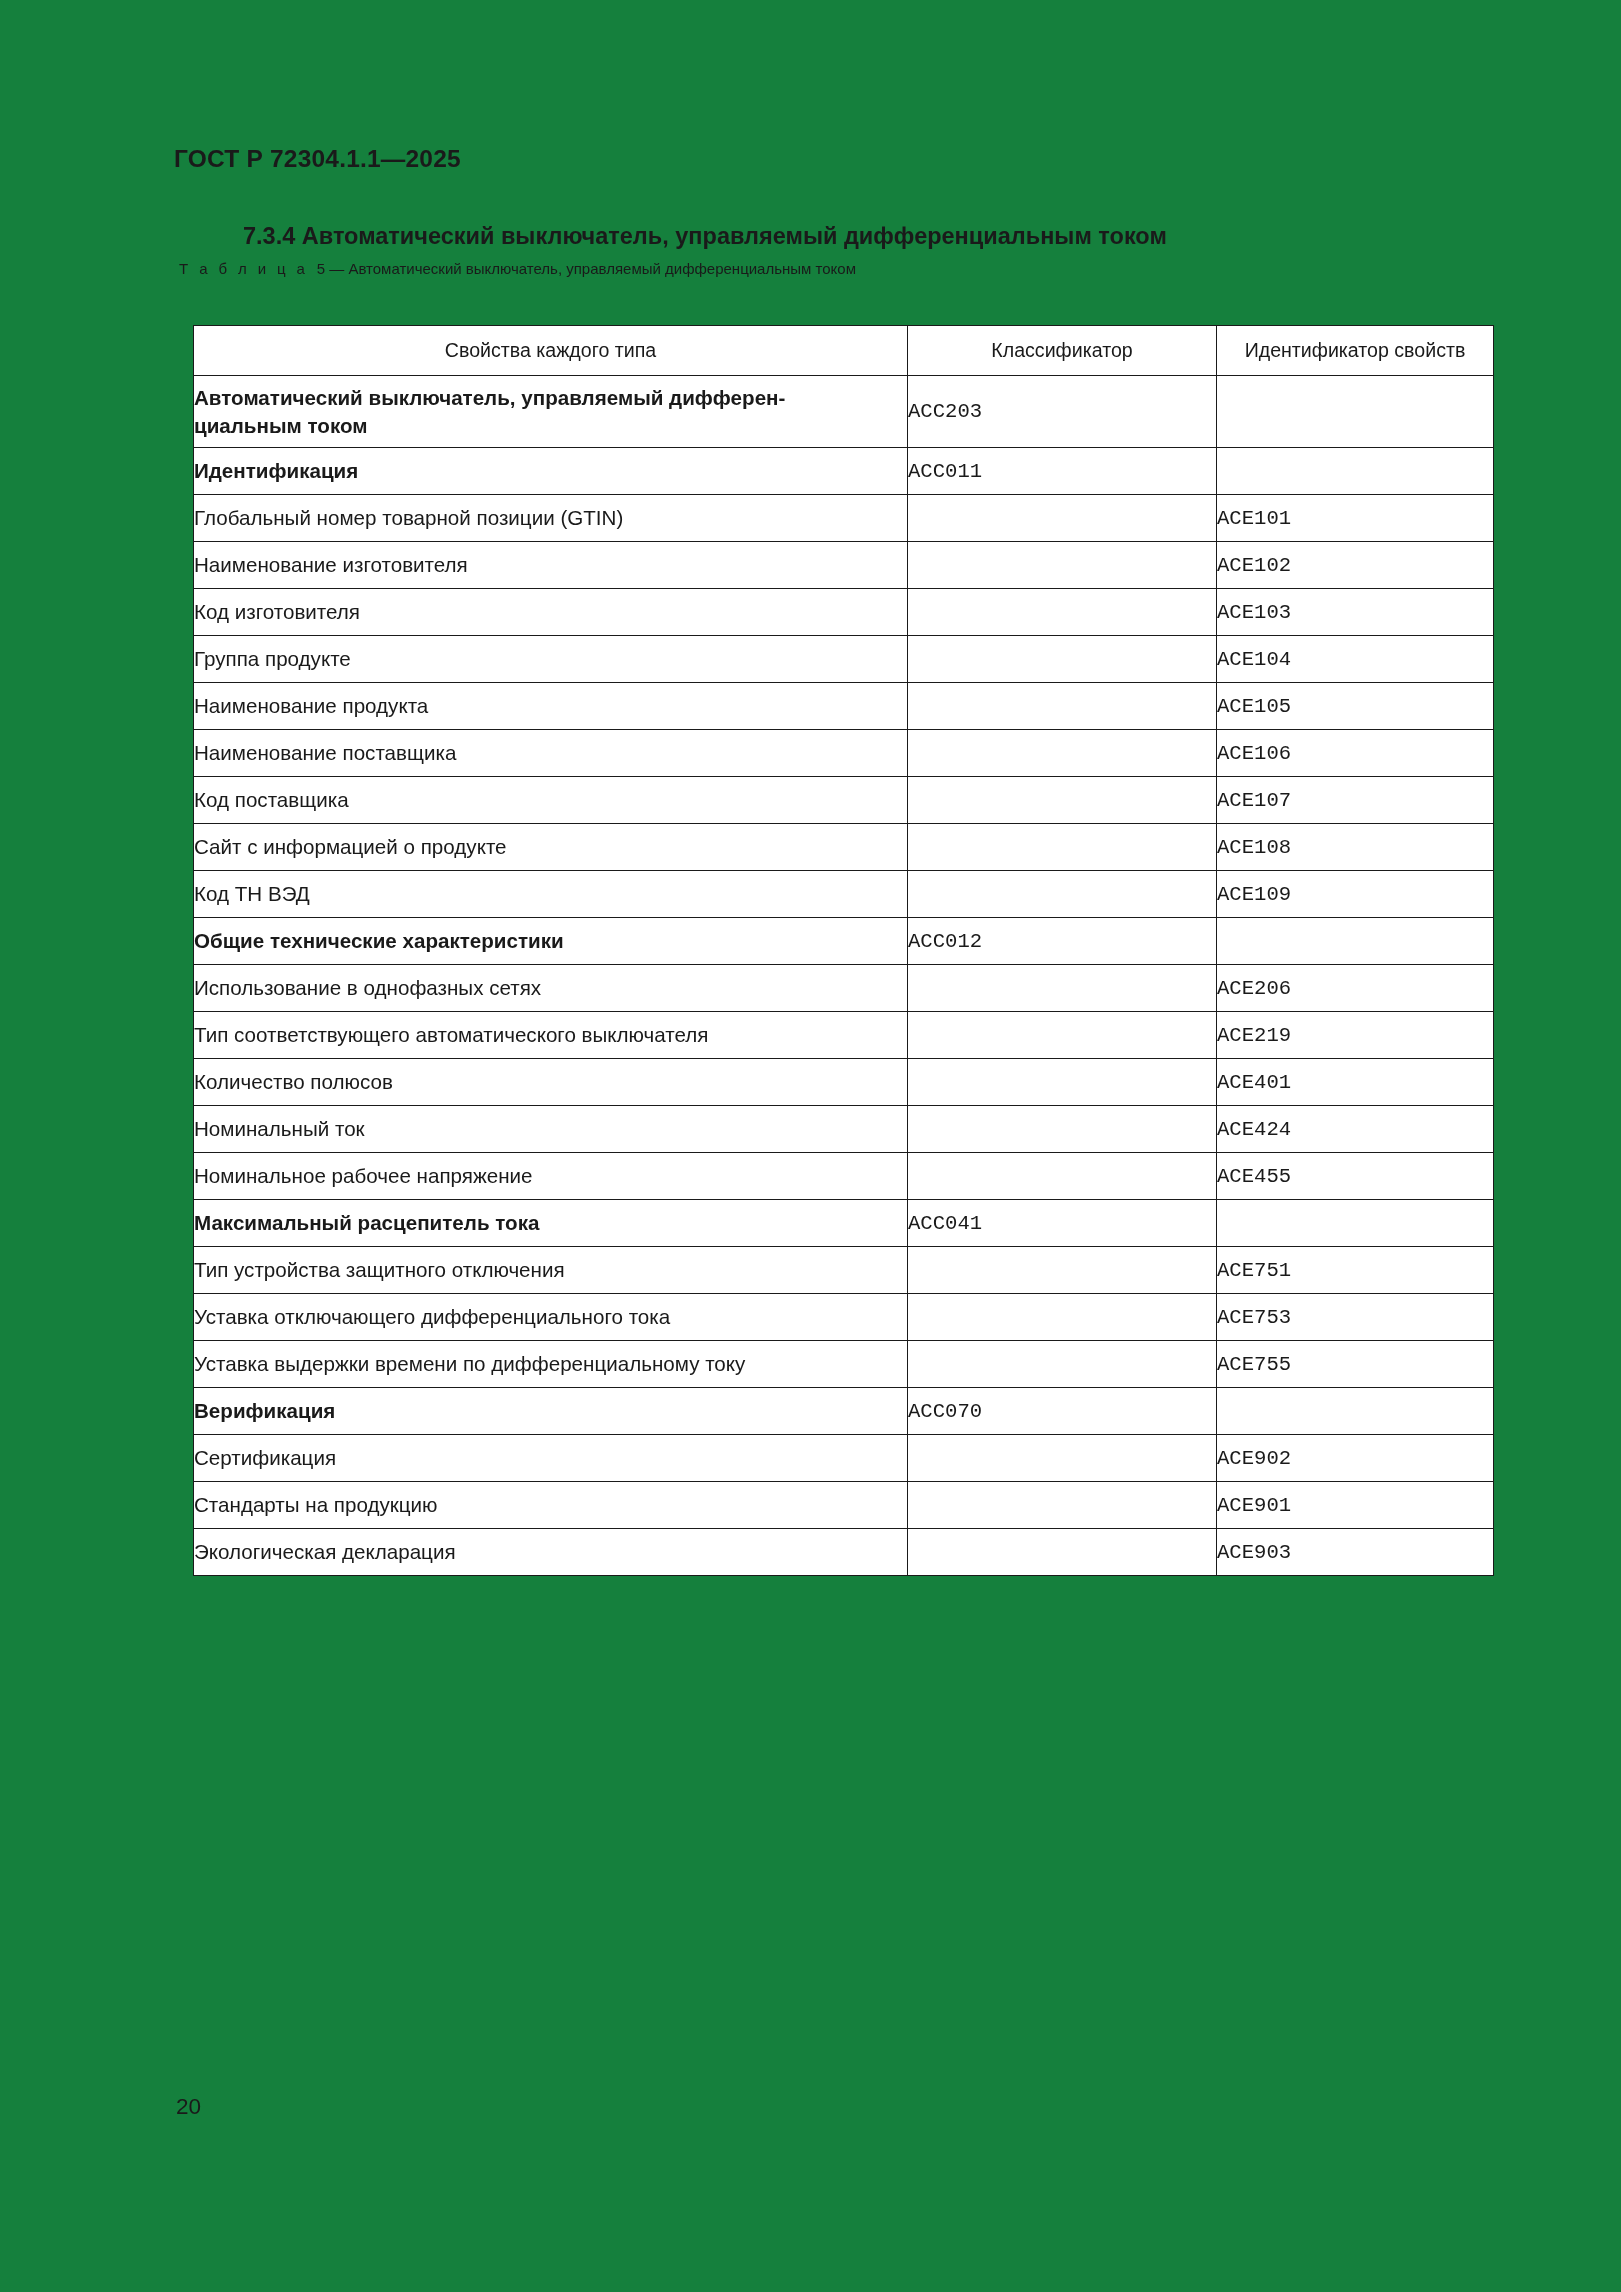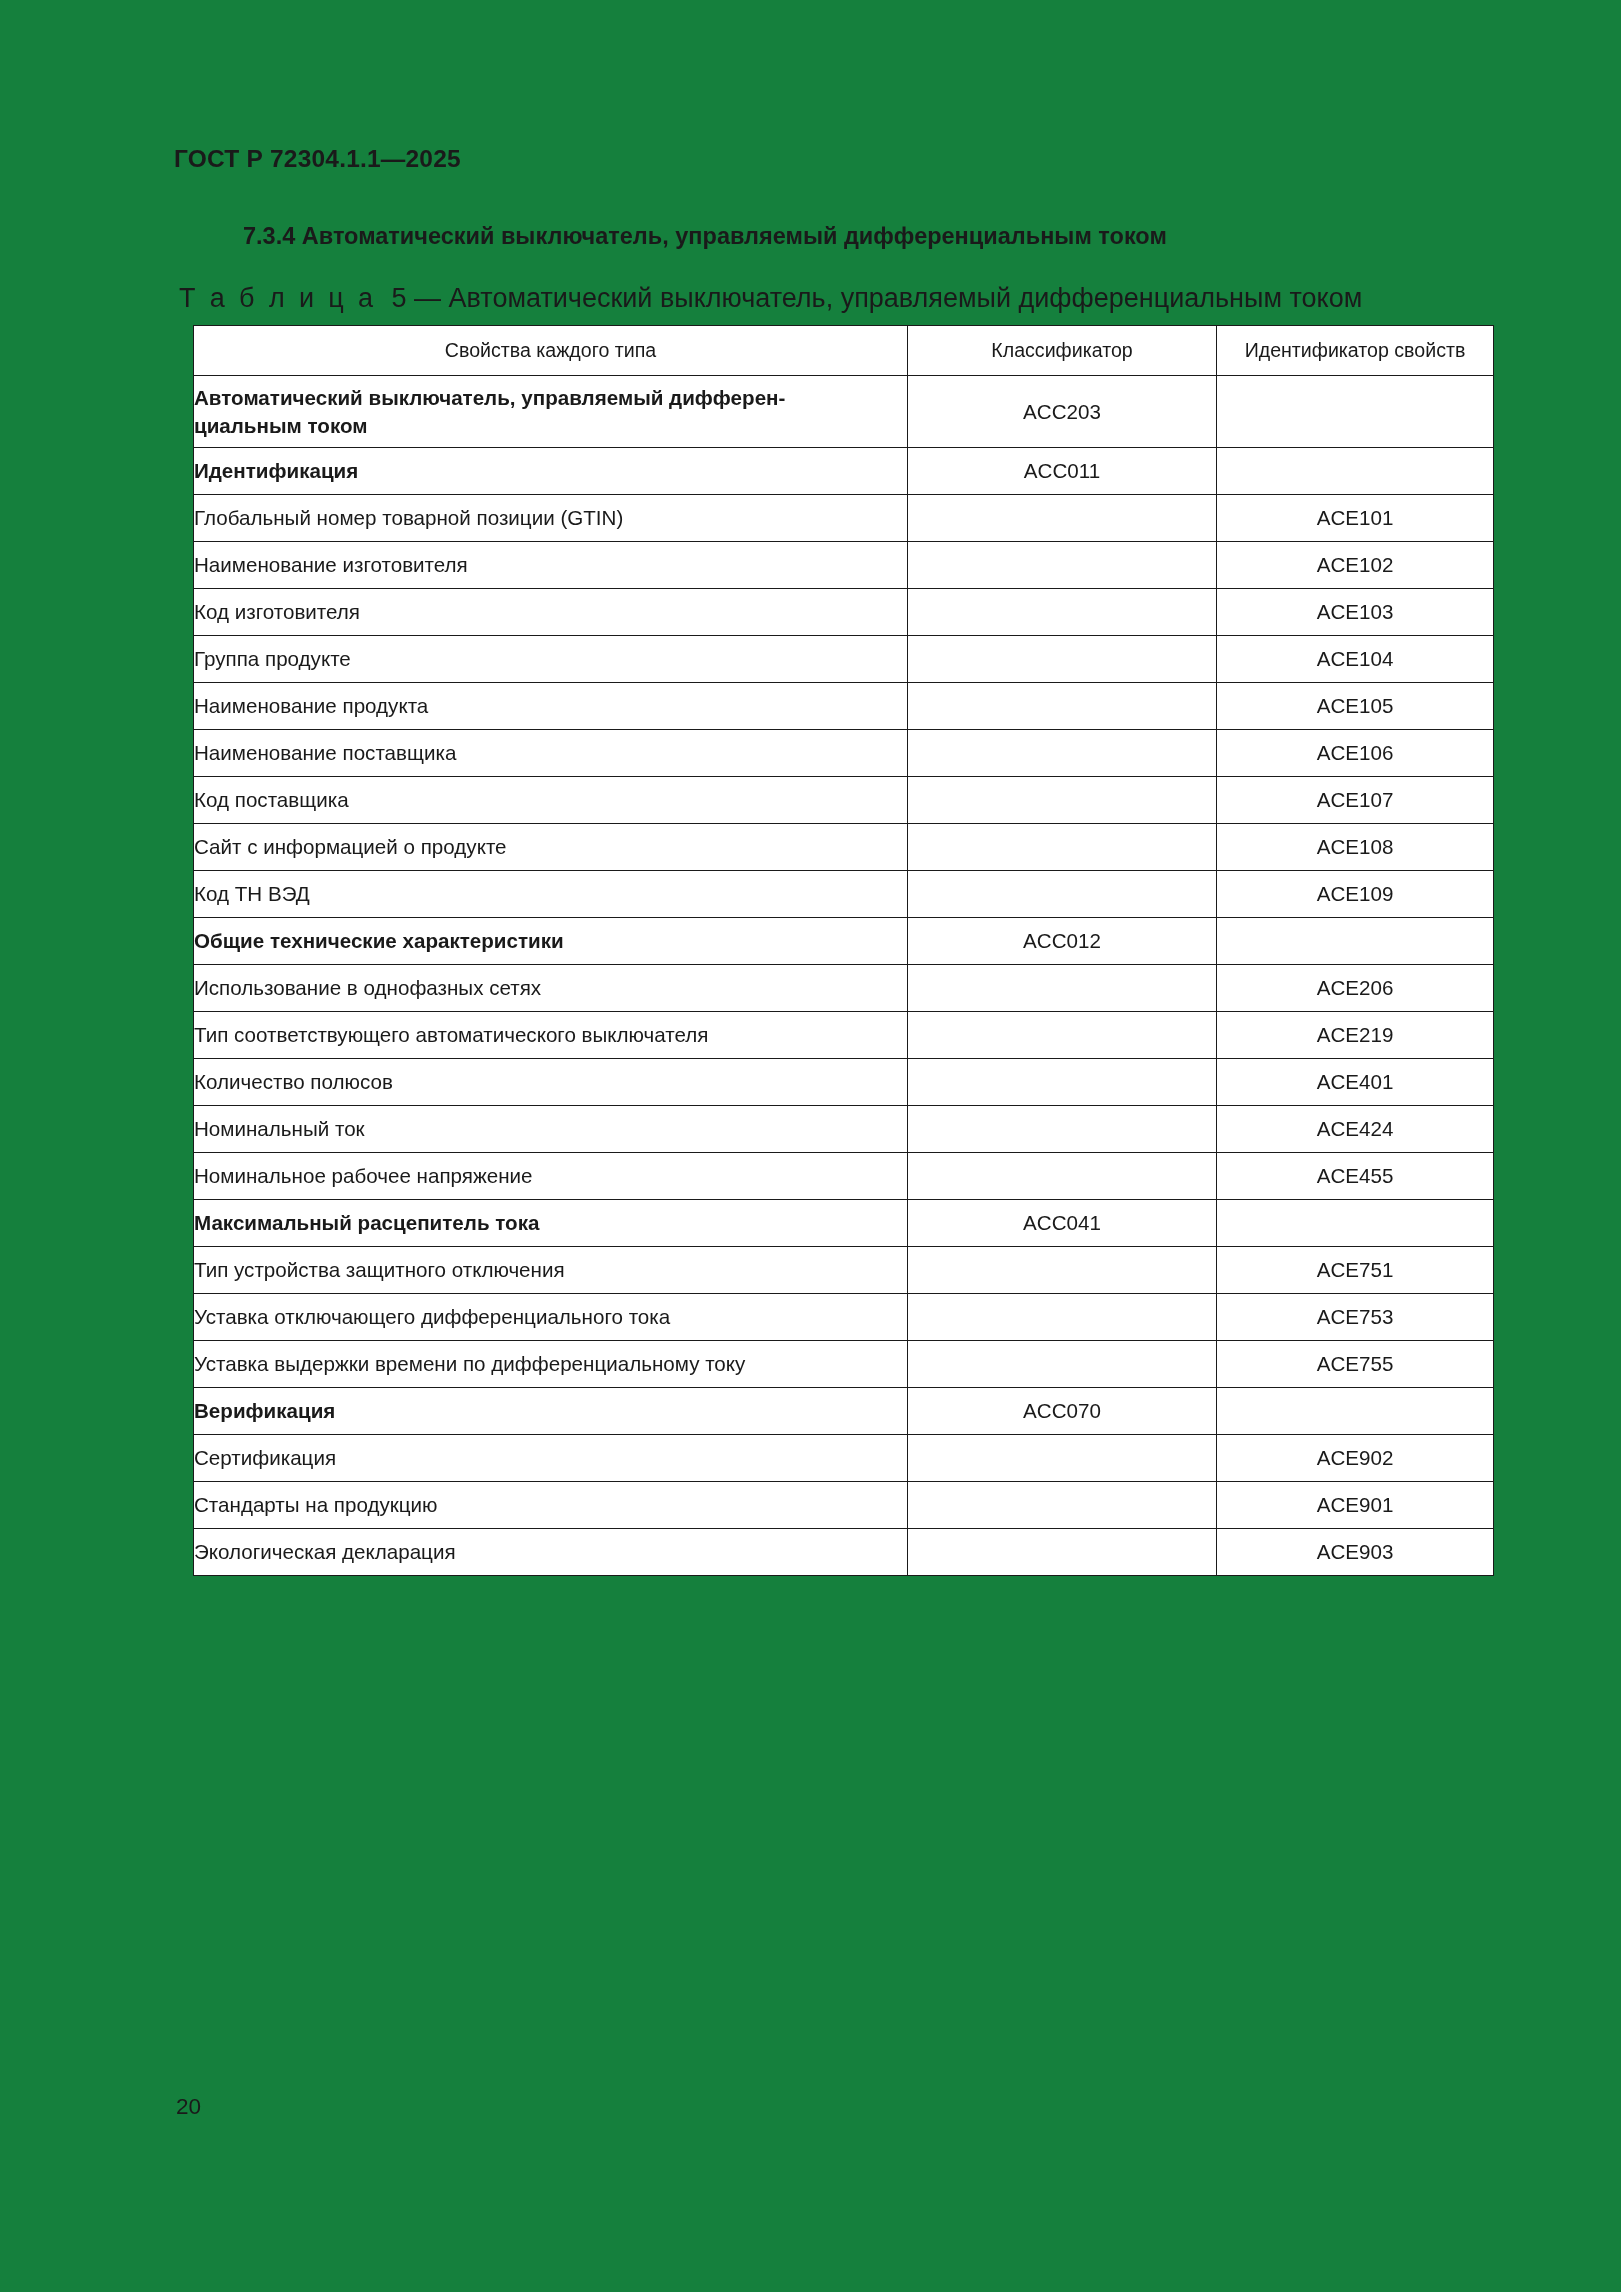--- a/index.html
+++ b/index.html
@@ -36,22 +36,22 @@
     top: 223px;
     font-size: 23.5px;
     font-weight: bold;
     white-space: nowrap;
   }
 
   
   .table-caption {
     position: absolute;
     left: 179px;
-    top: 283px;
-    font-size: 27px;
+    top: 260px;
+    font-size: 15px;
     white-space: nowrap;
   }
   .table-caption .cap-word {
     letter-spacing: 3.4px;
   }
 
   
   .table-wrap {
     position: absolute;
     left: 193px;
@@ -83,22 +83,22 @@
     padding: 2px 5.9px;
     font-size: 19.6px;
   }
 
   .cell-prop {
     padding: 9.8px 7.8px 9.8px 0;
     text-align: left;
     line-height: 1.32;
   }
   .cell-code {
-    text-align: center;
     padding: 9.8px 3.9px;
+    font-family: Liberation Mono, monospace;
   }
   .cell-empty { padding: 9.8px 3.9px; }
 
   tr.r-title td  { height: 71px; }
   tr.r-group td  { height: 46px; }
   tr.r-item td   { height: 46px; }
 
   
   .lvl0 { padding-left: 13.7px; font-weight: bold; }
   .lvl1 { padding-left: 26.5px; font-weight: bold; }

